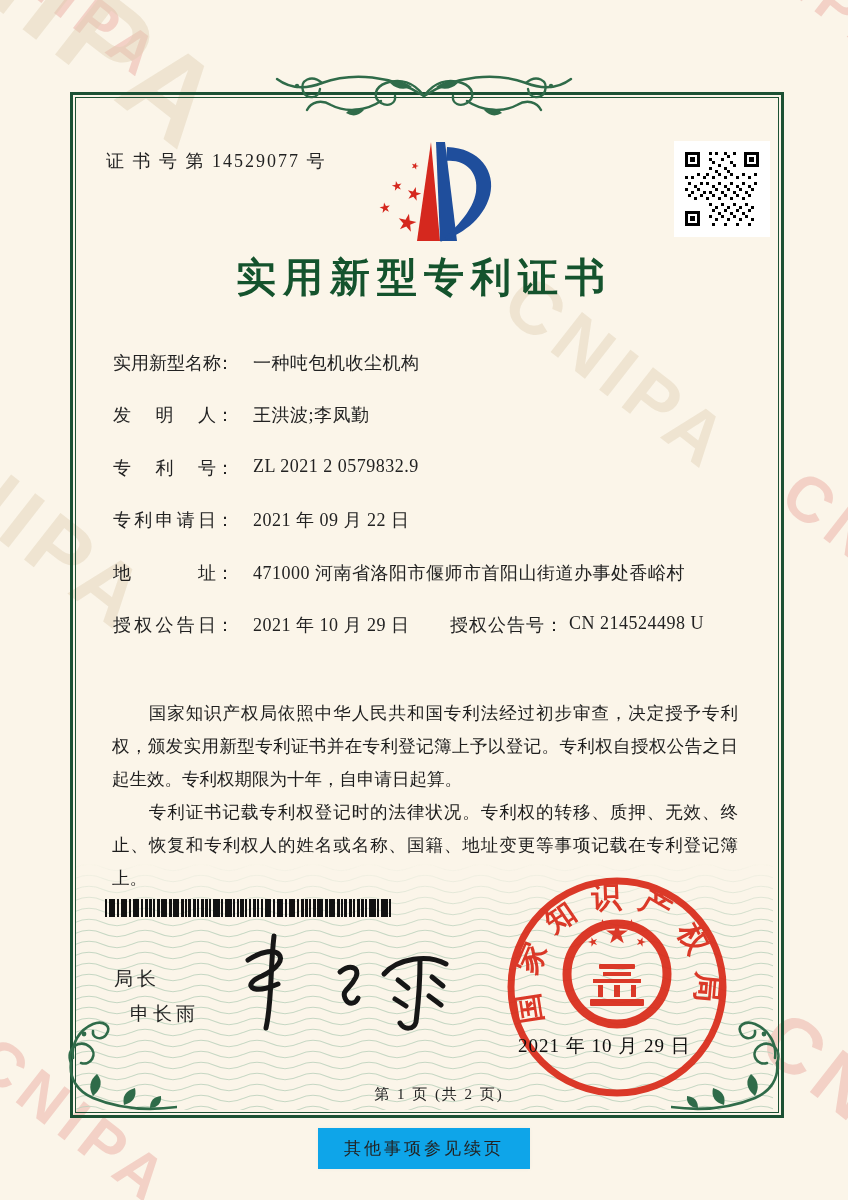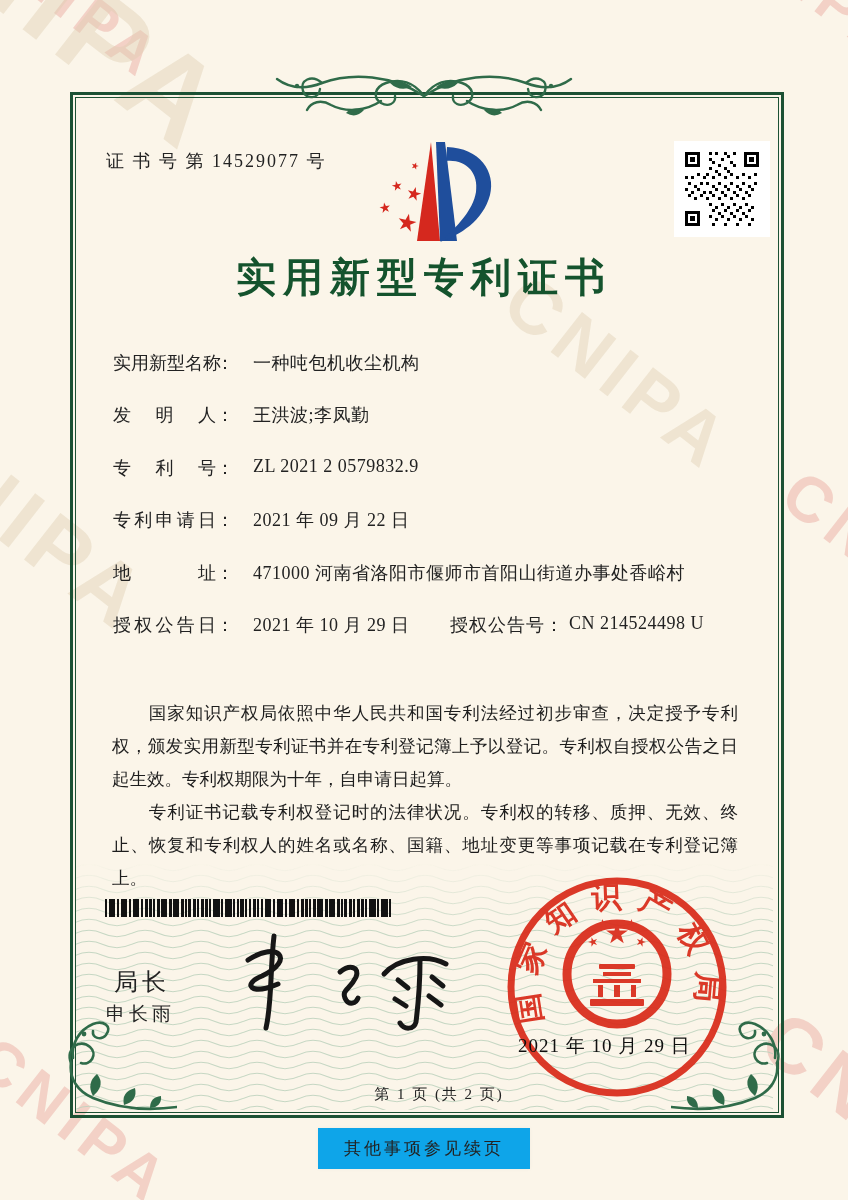--- a/index.html
+++ b/index.html
@@ -75,22 +75,22 @@
   .bodytext{position:absolute;left:112px;top:697px;width:626px;z-index:3;font-size:17.5px;
             line-height:33px;text-align:justify;color:#1d1d1d;}
   .bodytext p{margin:0;text-indent:2.1em;}
 
   
   .barcode{position:absolute;left:105px;top:899px;width:286px;height:18px;z-index:3;
     background-image:
       repeating-linear-gradient(90deg,#121212 0 2px,transparent 2px 4px),
       repeating-linear-gradient(90deg,#121212 0 1px,transparent 1px 6px),
       repeating-linear-gradient(90deg,transparent 0 5px,#121212 5px 8px,transparent 8px 13px);}
-  .sig-title{position:absolute;left:114px;top:966px;font-size:24px;letter-spacing:4px;z-index:3;}
-  .sig-name{position:absolute;left:106px;top:1001px;font-size:19px;letter-spacing:4px;z-index:3;}
+  .sig-title{position:absolute;left:114px;top:966px;font-size:19px;letter-spacing:4px;z-index:3;}
+  .sig-name{position:absolute;left:130px;top:1001px;font-size:19px;letter-spacing:4px;z-index:3;}
   .signature{position:absolute;left:228px;top:922px;z-index:3;}
   .seal{position:absolute;left:502px;top:872px;z-index:4;}
   .seal-date{position:absolute;left:518px;top:1033px;font-size:19px;letter-spacing:1px;color:#101010;z-index:5;}
 
   
   .page-info{position:absolute;left:85px;top:1085px;width:708px;text-align:center;font-size:15px;
              letter-spacing:2px;z-index:3;}
   .cont-box{position:absolute;left:50%;top:1128px;transform:translateX(-50%);background:#0ea5e9;
             padding:9px 26px;font-size:17px;letter-spacing:3px;z-index:3;box-shadow:0 0 4px rgba(0,0,0,.04);}
 </style>

